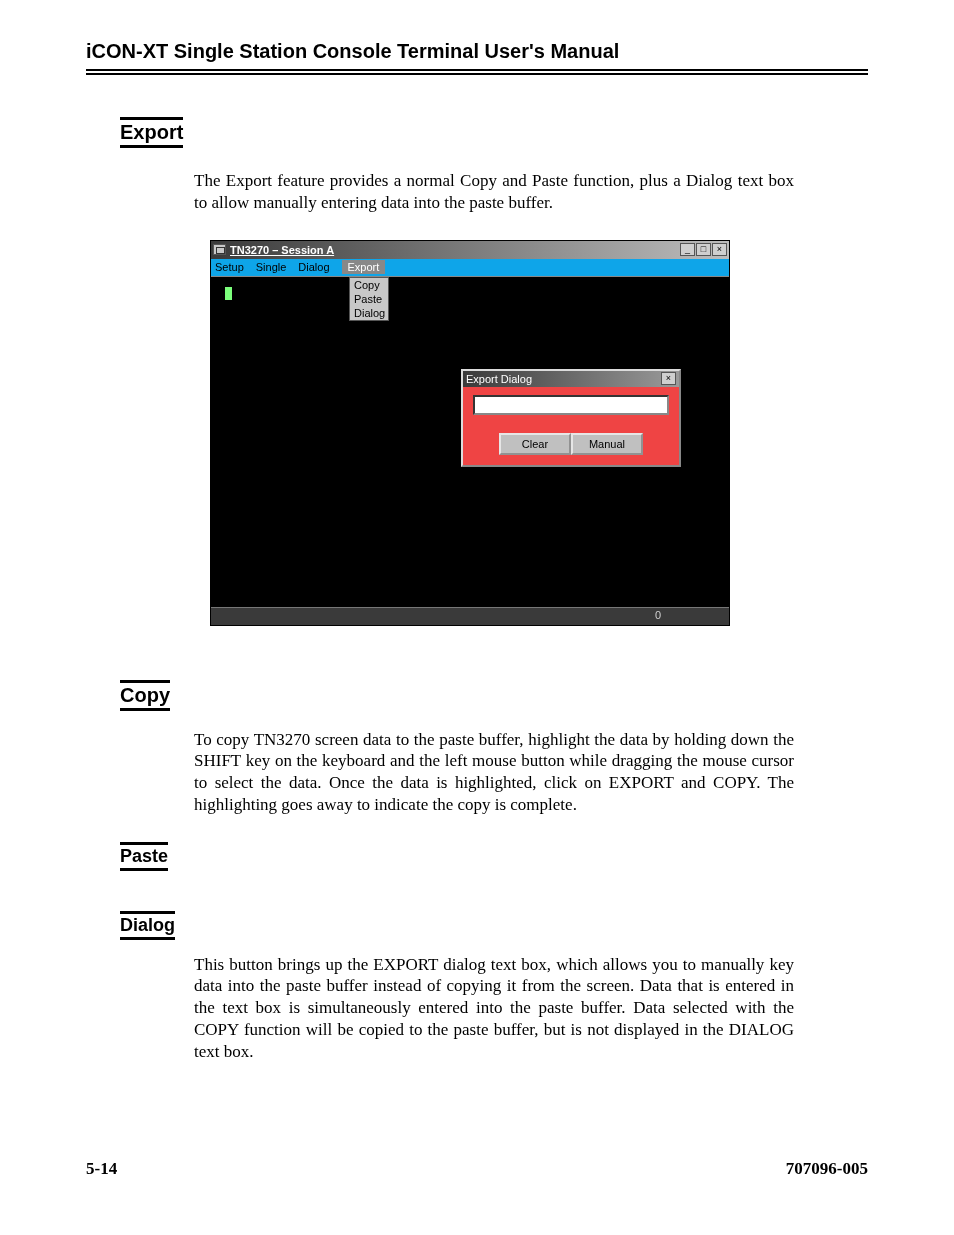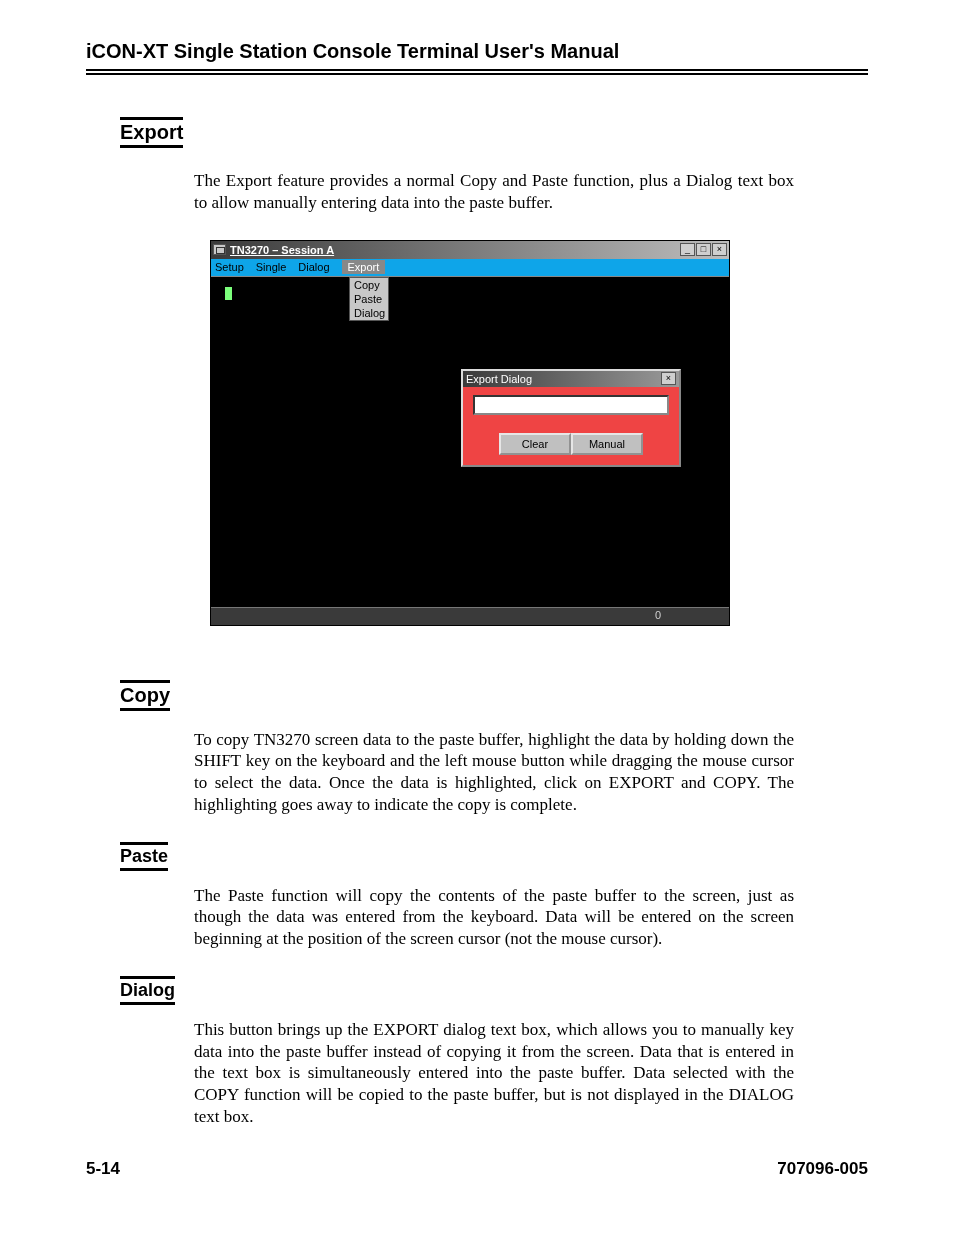--- a/index.html
+++ b/index.html
@@ -39,21 +39,21 @@
   .dlg-title { height:16px; background: linear-gradient(to right,#3a3a3a,#9a9a9a); display:flex; align-items:center; color:#fff; padding:0 3px; font-size:11px; }
   .dlg-title .tb-controls { gap:0; }
   .dlg-body { padding: 8px 10px 10px; }
   .dlg-input { width:100%; height:20px; background:#fff; border:2px inset #888; }
   .dlg-buttons { display:flex; justify-content:center; margin-top:18px; padding: 0 6px; }
   .btn3d { width:72px; height:22px; background:#c0c0c0; border:2px outset #e6e6e6; font-size:11px; }
 
   .statusbar { height:18px; background:#3a3a3a; border-top:1px solid #777; position:relative; }
   .statusbar .zero { position:absolute; right:68px; top:1px; color:#cfcfcf; font-size:11px; }
 
-  .footer { position:absolute; left:86px; right:86px; bottom:56px; display:flex; justify-content:space-between; font-family: Liberation Sans, sans-serif; font-weight:bold; font-size:17px; }
+  .footer { position:absolute; left:86px; right:86px; bottom:56px; display:flex; justify-content:space-between; font-family: Liberation Serif, serif; font-weight:bold; font-size:17px; }
 </style>
 </head>
 <body>
 
 <div class="page">
   <div class="running-head">iCON-XT Single Station Console Terminal User's Manual</div>
   <div class="running-rule"></div>
 
   <div class="section">
     <div class="h-export">Export</div>
@@ -102,21 +102,20 @@
         <div class="statusbar">
           <span class="zero">0</span>
         </div>
       </div>
     </div>
 
     <div><span class="h-copy">Copy</span></div>
     <p class="body-text">To copy TN3270 screen data to the paste buffer, highlight the data by holding down the SHIFT key on the keyboard and the left mouse button while dragging the mouse cursor to select the data. Once the data is highlighted, click on EXPORT and COPY. The highlighting goes away to indicate the copy is complete.</p>
 
     <div><span class="h-paste">Paste</span></div>
-    <p class="body-text">The Paste function will copy the contents of the paste buffer to the screen, just as though the data was entered from the keyboard. Data will be entered on the screen beginning at the position of the screen cursor (not the mouse cursor).</p>
 
     <div><span class="h-dialog">Dialog</span></div>
     <p class="body-text">This button brings up the EXPORT dialog text box, which allows you to manually key data into the paste buffer instead of copying it from the screen. Data that is entered in the text box is simultaneously entered into the paste buffer. Data selected with the COPY function will be copied to the paste buffer, but is not displayed in the DIALOG text box.</p>
   </div>
 
   <div class="footer">
     <span>5-14</span>
     <span>707096-005</span>
   </div>
 </div>

